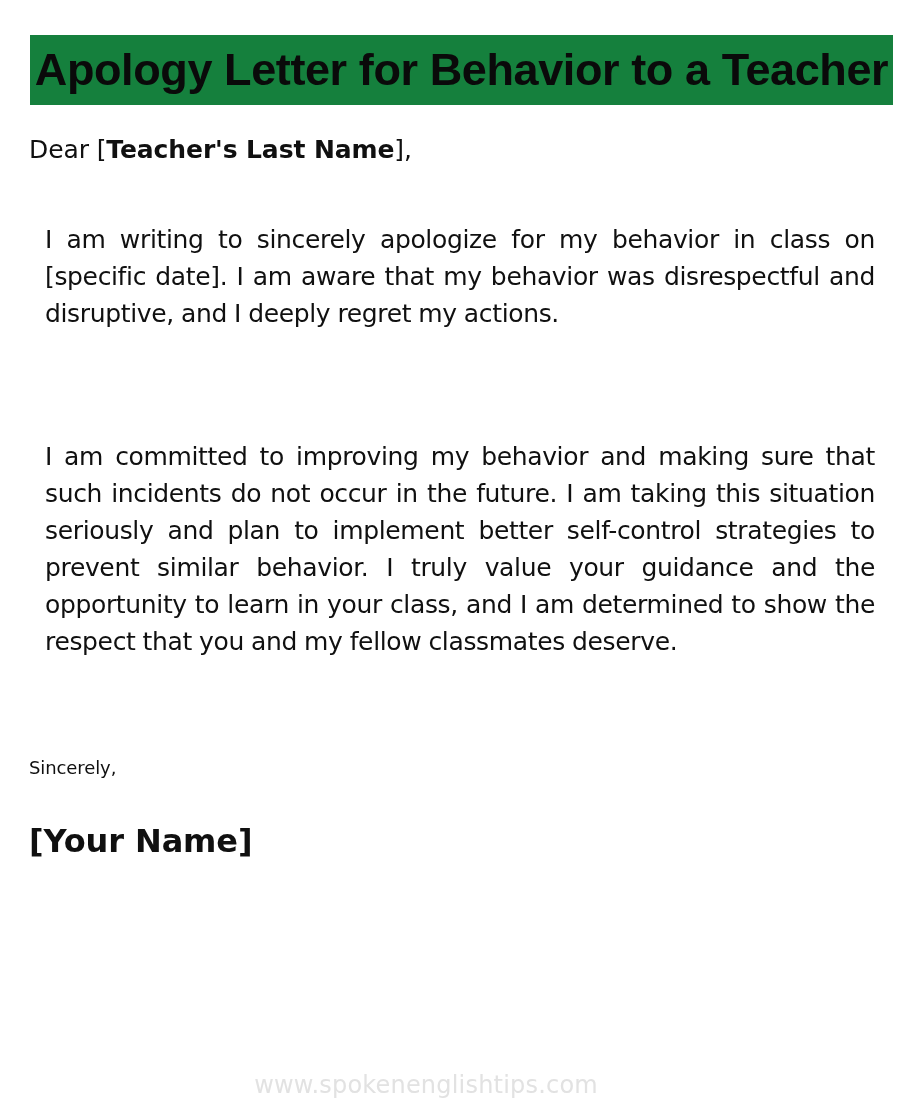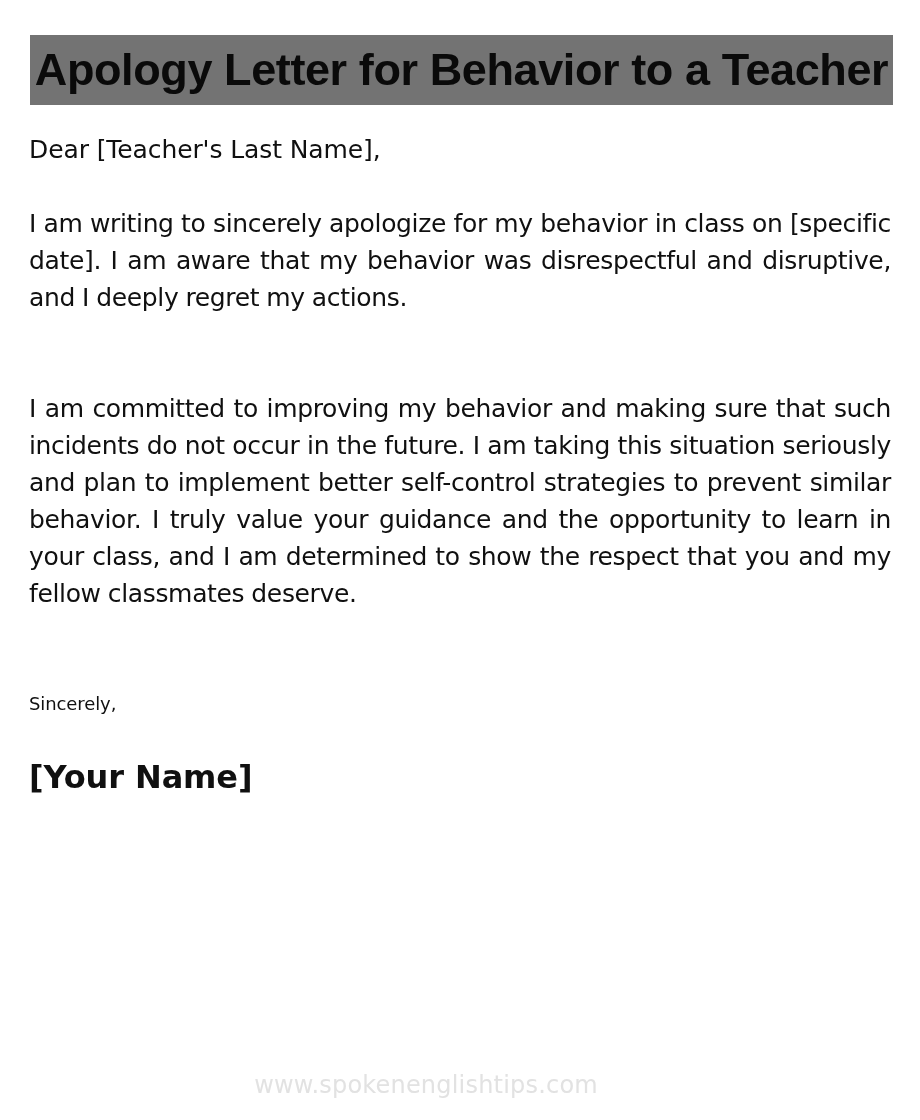--- a/index.html
+++ b/index.html
@@ -25,21 +25,21 @@
     background: #ffffff;
   }
 
   
   .title-band {
     position: absolute;
     left: 30px;
     top: 35px;
     width: 863px;
     height: 70px;
-    background: #737373;
+    background: #15803d;
     box-sizing: border-box;
     display: flex;
     align-items: center;
     justify-content: center;
   }
   .title-text {
     font-family: "Liberation Sans", sans-serif;
     font-weight: bold;
     font-size: 45px;
     line-height: 46px;
@@ -59,31 +59,31 @@
     color: #101010;
   }
 
   .salutation {
     font-size: 25px;
     line-height: 37px;
     letter-spacing: -0.1px;
     white-space: nowrap;
   }
   .salutation .bold {
-    font-weight: normal;
+    font-weight: bold;
   }
 
   .para {
     font-size: 25px;
     line-height: 37px;
     letter-spacing: -0.35px;
     word-spacing: -0.5px;
     text-align: justify;
     text-justify: inter-word;
-    margin: 0;
+    margin: 16px;
   }
 
   .gap-1  { height: 37px; }
   .gap-2  { height: 36px; }
 
   .closing {
     font-size: 18px;
     line-height: 37px;
     letter-spacing: -0.1px;
   }

